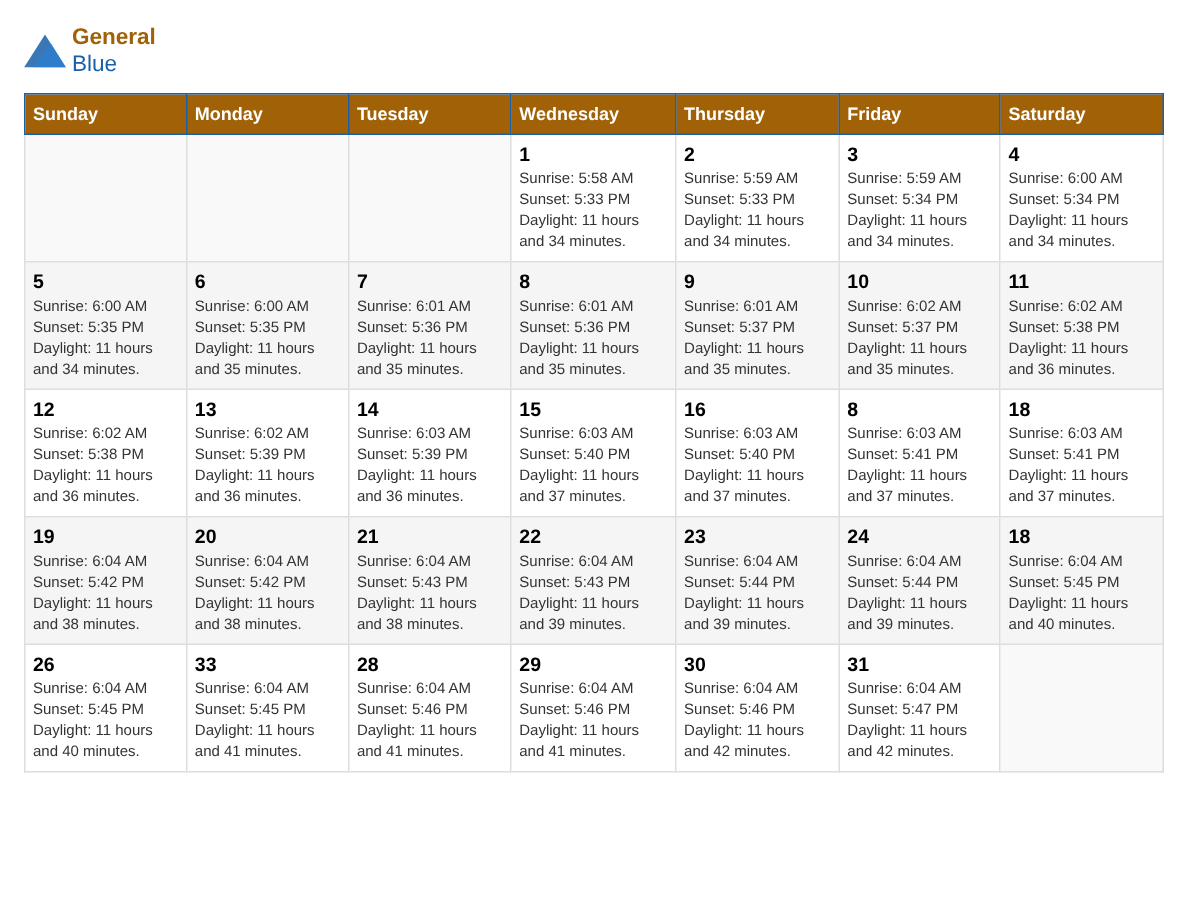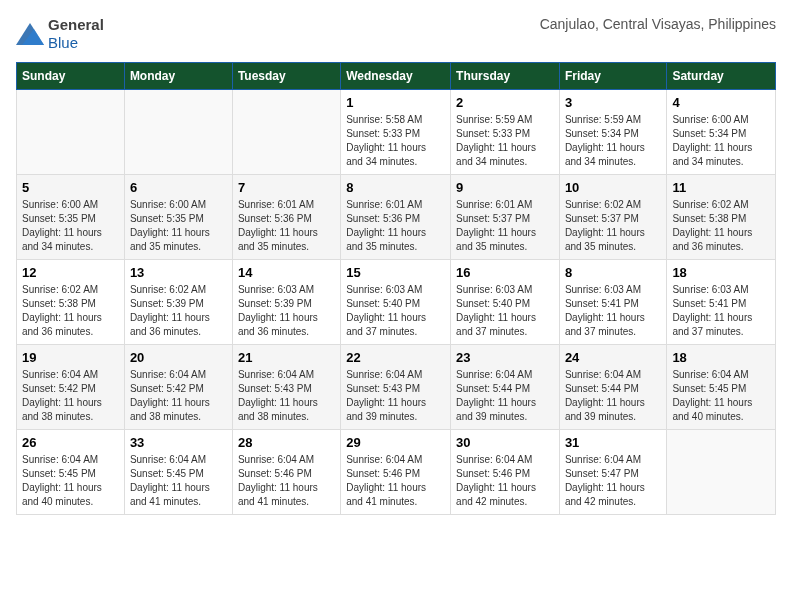--- a/index.html
+++ b/index.html
@@ -17,21 +17,21 @@
       margin-bottom: 10px;
     }
     .logo {
       display: flex;
       align-items: center;
       gap: 4px;
     }
     .logo-text-general {
       font-size: 15px;
       font-weight: bold;
-      color: #404040;
+      color: #a16207;
     }
     .logo-text-blue {
       font-size: 15px;
       font-weight: normal;
       color: #1a5fa8;
     }
     .logo-icon {
       width: 28px;
       height: 22px;
     }
@@ -46,21 +46,21 @@
     .location-title {
       font-size: 14px;
       color: #555;
     }
     table {
       width: 100%;
       border-collapse: collapse;
       font-size: 11px;
     }
     thead tr th {
-      background-color: #14532d;
+      background-color: #a16207;
       color: #fff;
       padding: 6px 5px;
       text-align: left;
       font-size: 12px;
       font-weight: bold;
       border: 1px solid #1a5fa8;
     }
     tbody tr {
       background-color: #fff;
     }
@@ -97,21 +97,20 @@
     <svg class="logo-icon" viewBox="0 0 28 22" xmlns="http://www.w3.org/2000/svg">
       <polygon points="0,22 14,0 28,22" fill="#1a5fa8" opacity="0.85"></polygon>
       <polygon points="6,22 18,6 28,22" fill="#2a7fd4" opacity="0.7"></polygon>
     </svg>
     <div>
       <span class="logo-text-general">General</span><br>
       <span class="logo-text-blue">Blue</span>
     </div>
   </div>
   <div class="title-area">
-    <div class="location-title">Canjulao, Central Visayas, Philippines</div>
   </div>
 </div>
 
 <table>
   <thead>
     <tr>
     <th>Sunday</th>
         <th>Monday</th>
         <th>Tuesday</th>
         <th>Wednesday</th>

